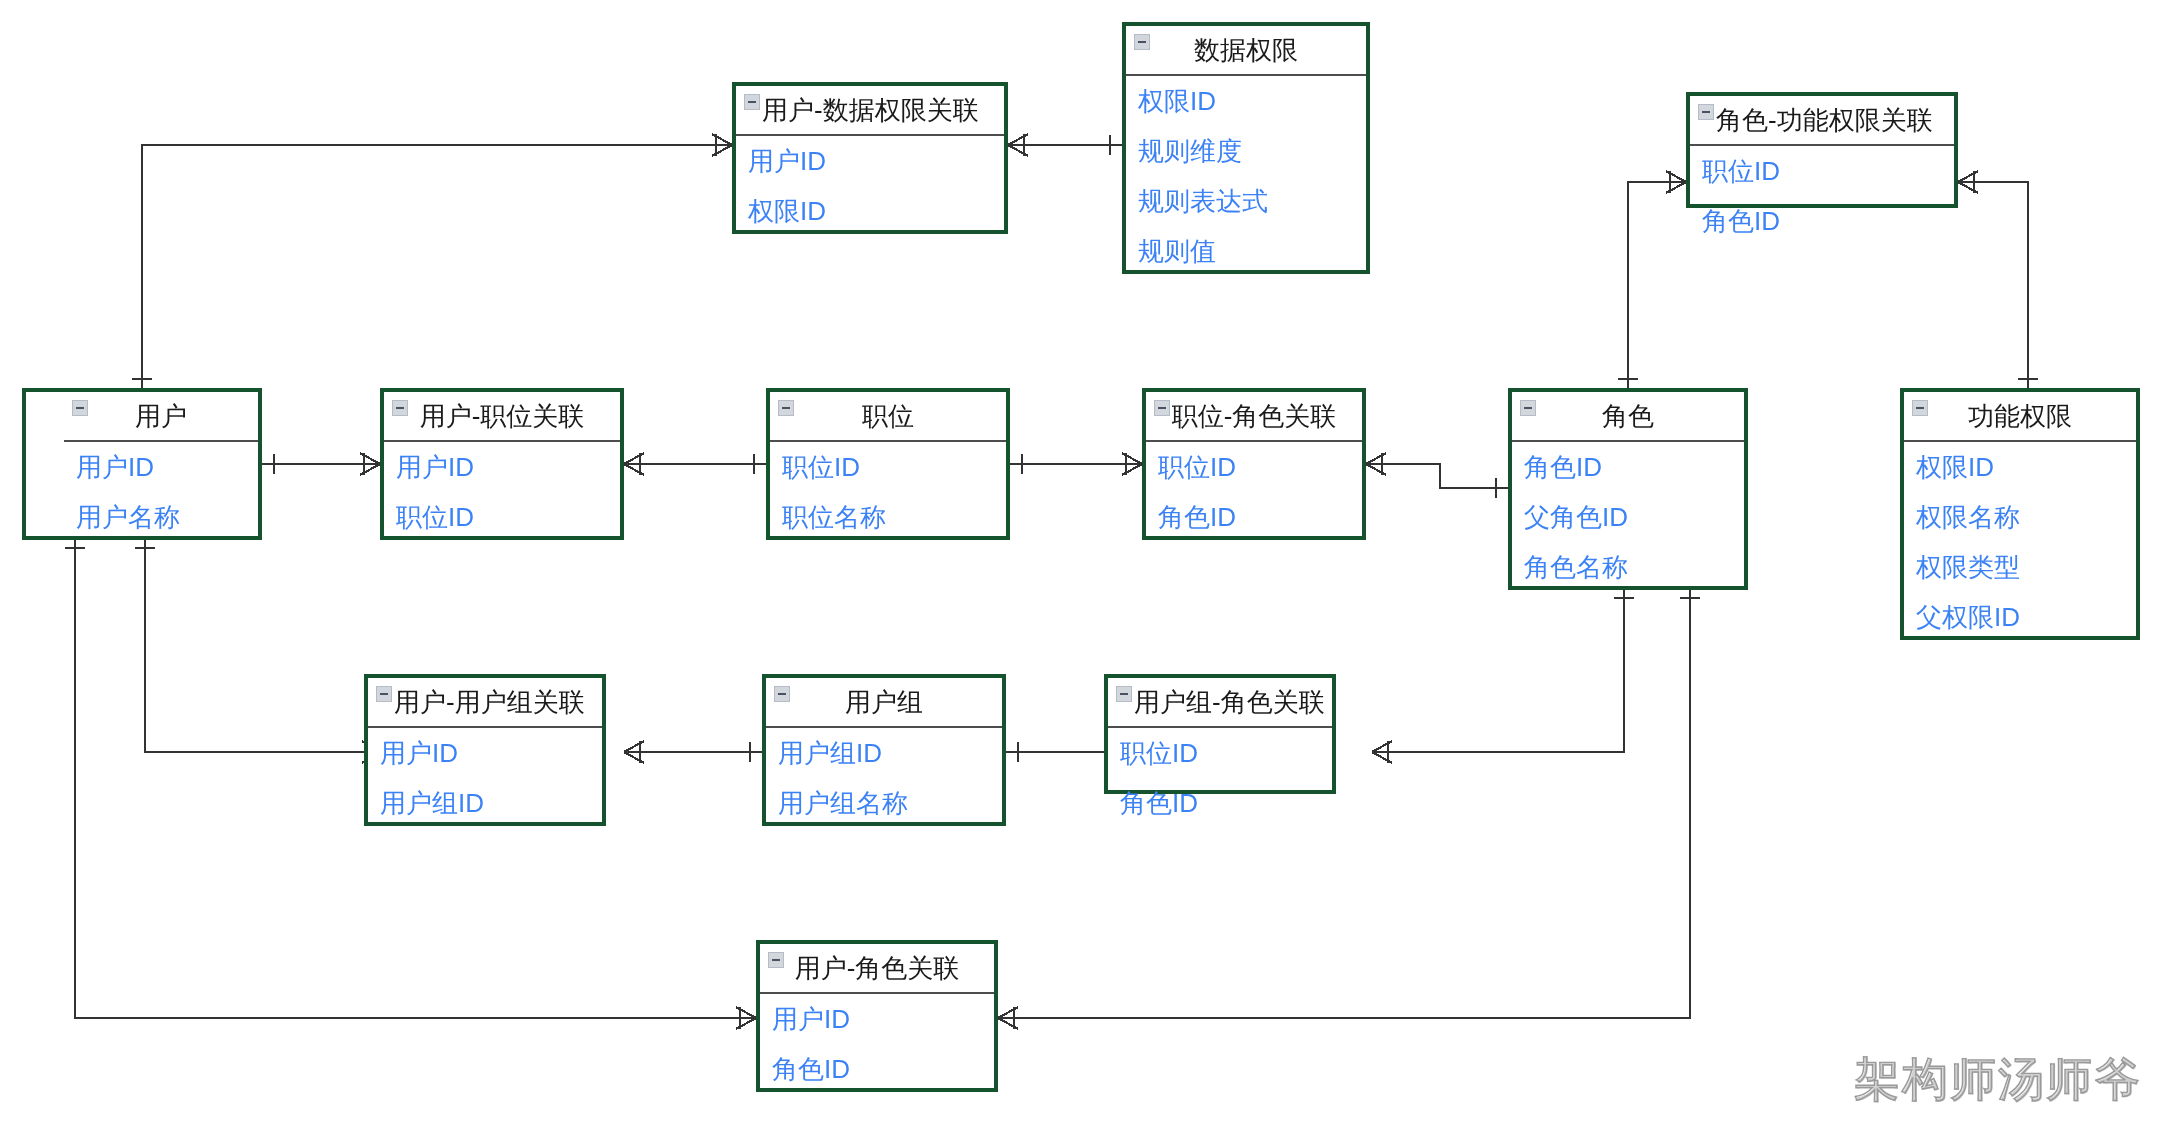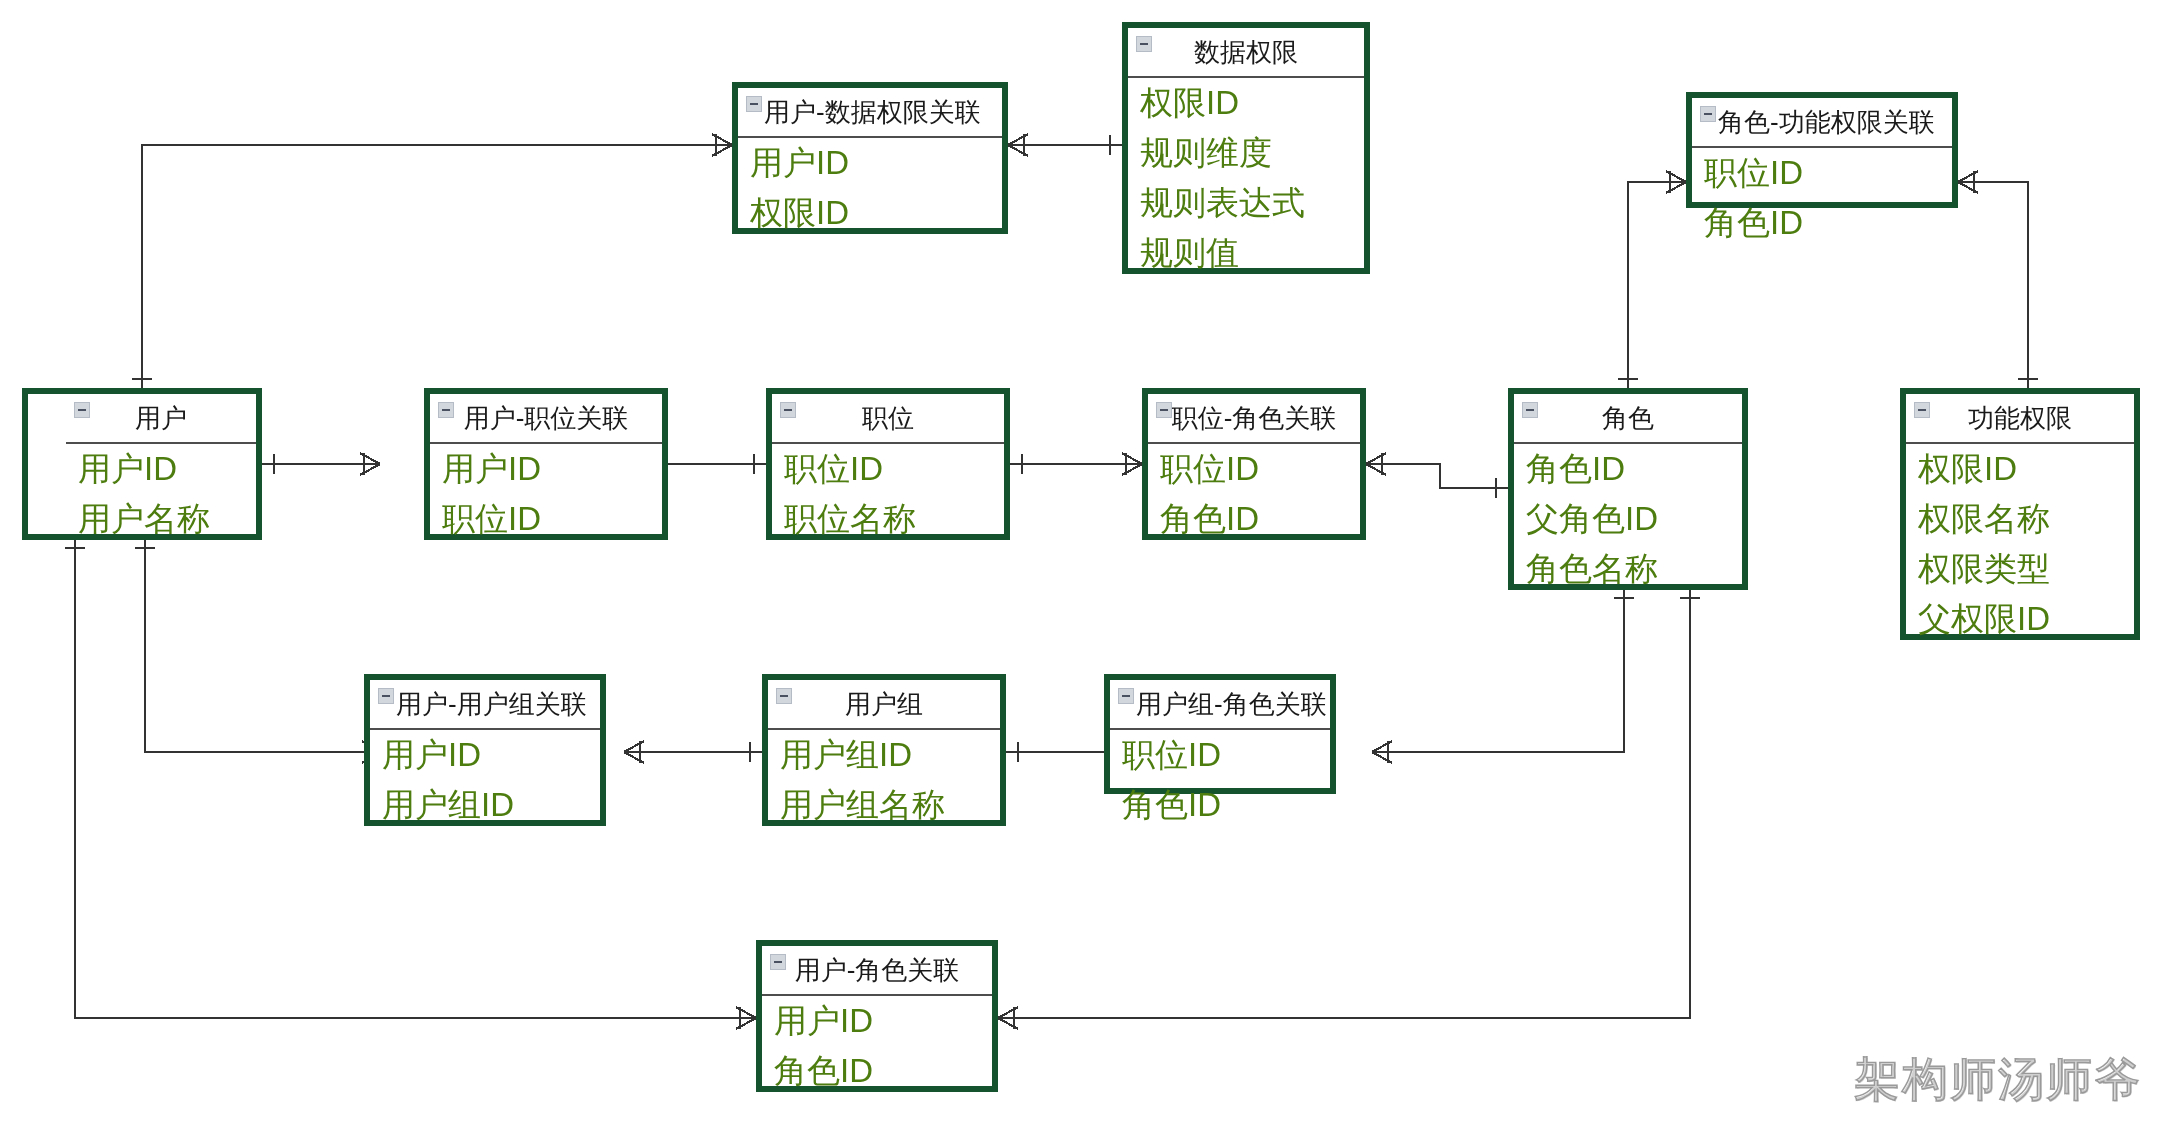--- a/index.html
+++ b/index.html
@@ -21,21 +21,21 @@
     position: absolute;
     left: 0;
     top: 0;
     width: 2160px;
     height: 1123px;
     pointer-events: none;
   }
   .entity {
     position: absolute;
     box-sizing: border-box;
-    border: 6px solid #14532d;
+    border: 4px solid #14532d;
     background: #ffffff;
     z-index: 5;
   }
   .entity-header {
     position: relative;
     height: 50px;
     box-sizing: border-box;
     border-bottom: 2px solid #4d4d4d;
     display: flex;
     align-items: center;
@@ -69,22 +69,22 @@
   }
   .attr-list {
     padding: 0;
     margin: 0;
     list-style: none;
   }
   .attr {
     height: 50px;
     line-height: 50px;
     padding-left: 12px;
-    font-size: 33px;
-    color: #4d7c0f;
+    font-size: 26px;
+    color: #3b82f6;
     white-space: nowrap;
   }
   
   .title-tight {
     justify-content: flex-start;
     padding-left: 26px;
   }
   .watermark {
     position: absolute;
     right: 18px;
@@ -204,21 +204,21 @@
       <div class="entity" style="left: 22px; top: 388px; width: 240px; height: 152px; padding-left: 38px;">
         <div class="entity-header">
           <span class="collapse-icon"></span>
           <span class="entity-title">用户</span>
         </div>
         <ul class="attr-list">
           <li class="attr">用户ID</li>
           <li class="attr">用户名称</li>
         </ul>
       </div>
-      <div class="entity" style="left: 380px; top: 388px; width: 244px; height: 152px; margin-left: 44px;">
+      <div class="entity" style="left: 380px; top: 388px; width: 244px; height: 152px;">
         <div class="entity-header">
           <span class="collapse-icon"></span>
           <span class="entity-title">用户-职位关联</span>
         </div>
         <ul class="attr-list">
           <li class="attr">用户ID</li>
           <li class="attr">职位ID</li>
         </ul>
       </div>
       <div class="entity" style="left: 766px; top: 388px; width: 244px; height: 152px;">

